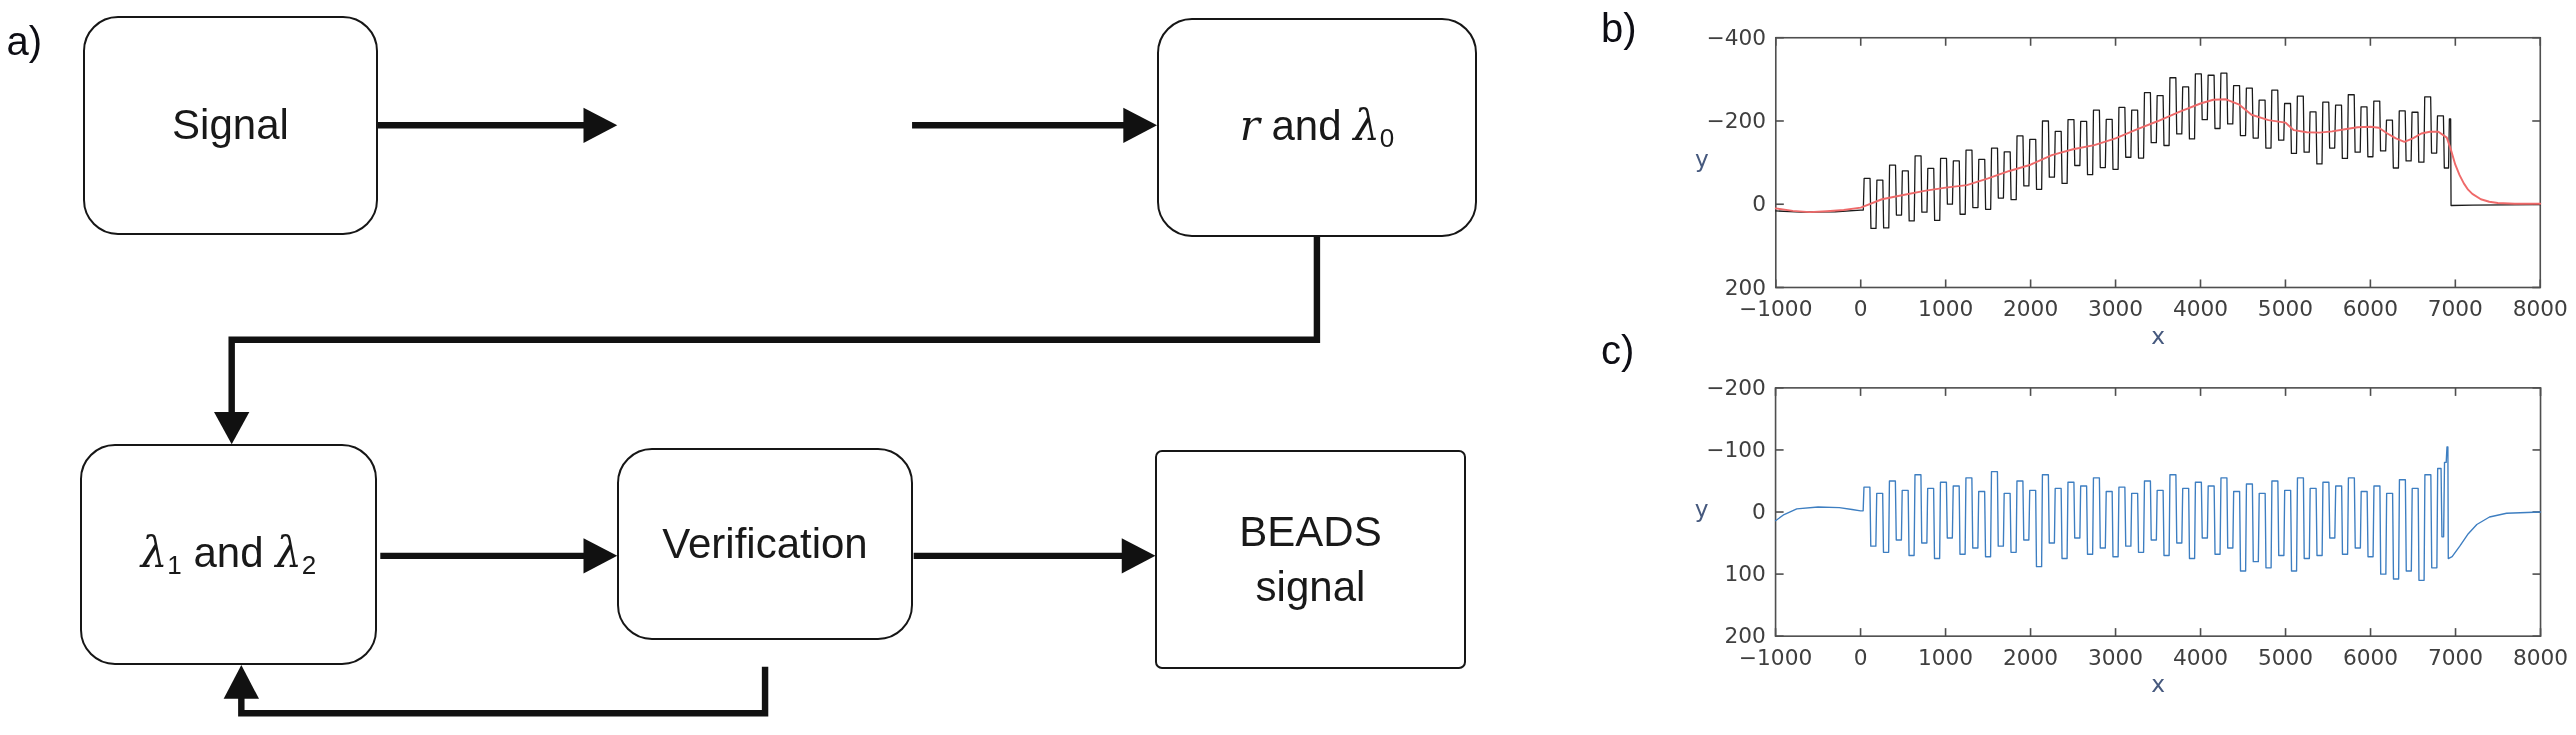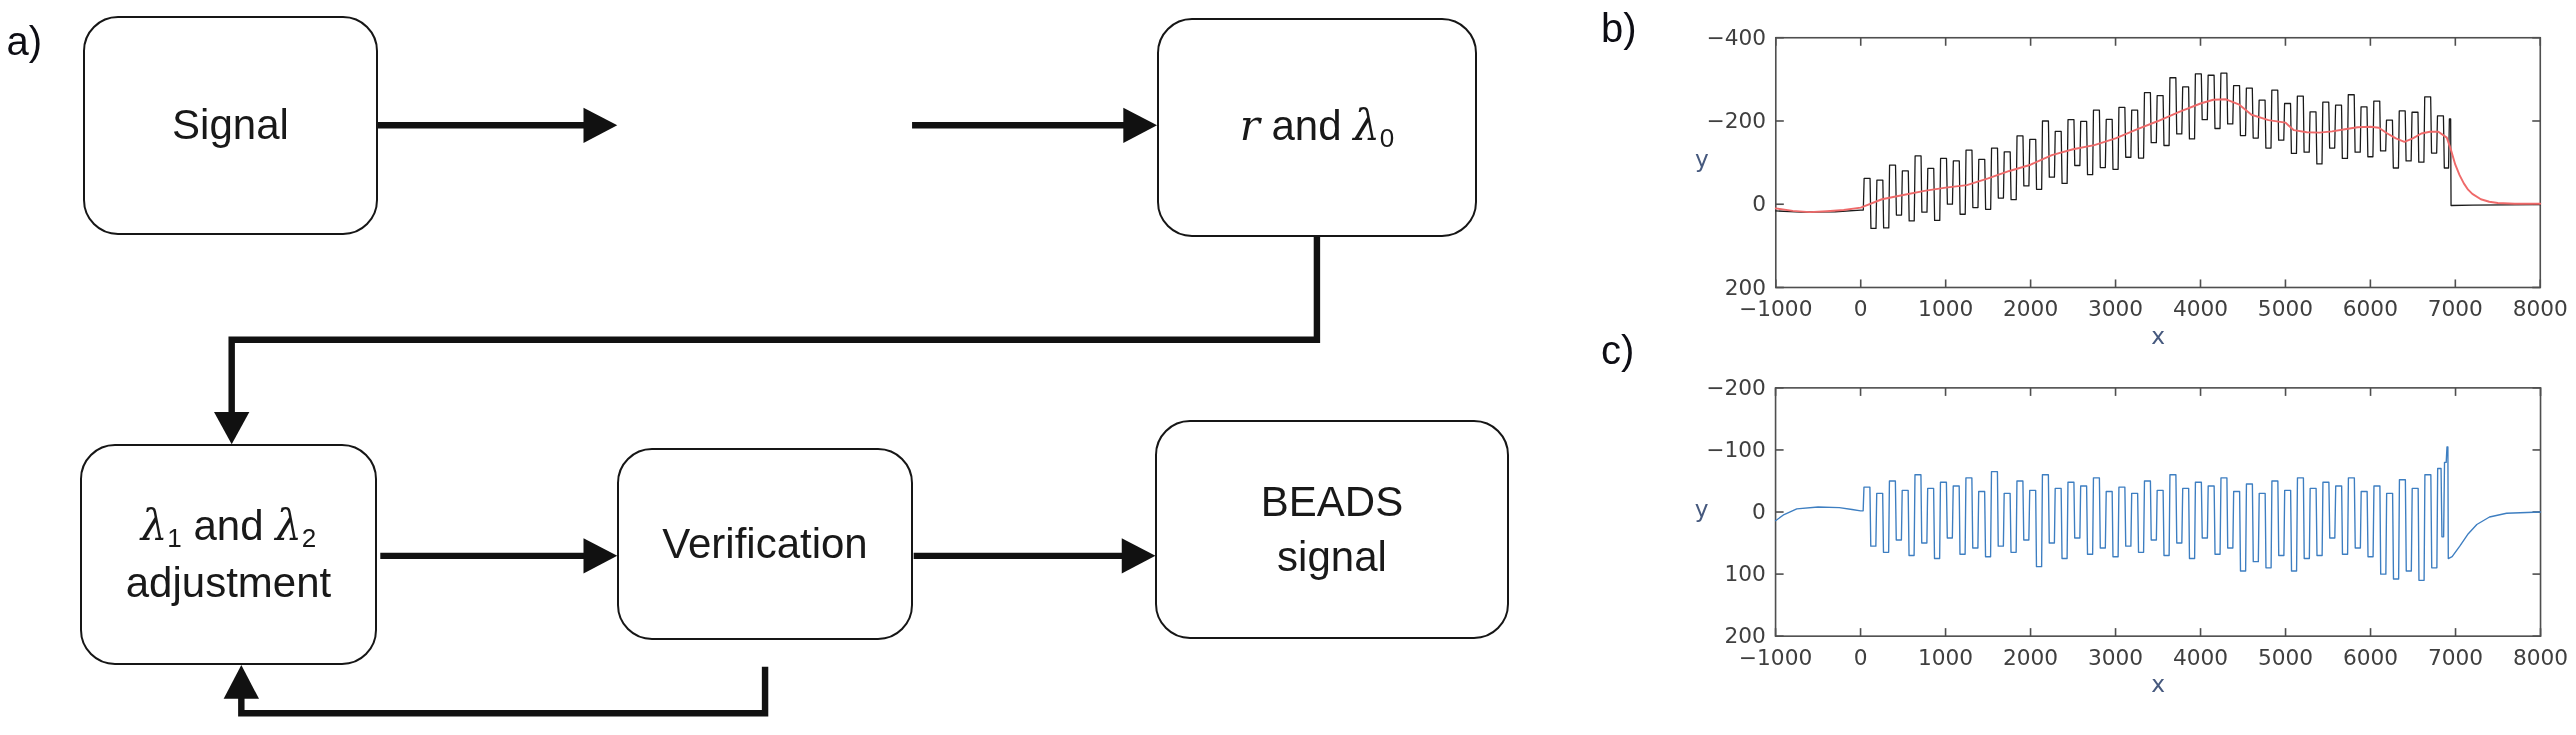--- a/index.html
+++ b/index.html
@@ -10,21 +10,21 @@
   .pl-b{left:1601px;top:6.4px;}
   .pl-c{left:1601px;top:328px;}
   .flow-box{position:absolute;box-sizing:border-box;background:#fff;border:2.4px solid #161616;
             border-radius:35px;display:flex;align-items:center;justify-content:center;
             text-align:center;font-size:42px;color:#191919;line-height:1.3;}
   .bx1{left:83px;top:16px;width:295px;height:219px;}
   .bx2{left:617px;top:16px;width:295px;height:217px;}
   .bx3{left:1157px;top:17.7px;width:320px;height:219px;}
   .bx4{left:80px;top:444px;width:297px;height:221px;}
   .bx5{left:617px;top:448px;width:296px;height:192px;}
-  .bx6{left:1155px;top:420px;width:354px;height:219px;}
+  .bx6{left:1155px;top:450px;width:311px;height:219px;border-radius:7px;}
   .mvar{font-family:"DejaVu Serif",serif;font-style:italic;}
   .sub{font-size:0.62em;vertical-align:-0.28em;}
   .connectors{position:absolute;left:0;top:0;pointer-events:none;}
   .chart-svg{position:absolute;}
   #chart-b{left:1671px;top:0;}
   #chart-c{left:1671px;top:371px;}
   .tick{font:27px "DejaVu Sans",sans-serif;fill:#3f3f3f;}
   .axl{font:29px "DejaVu Sans",sans-serif;fill:#46597e;}
 </style>
 </head>
@@ -55,21 +55,21 @@
     </g>
   </svg>
 
   <div class="flow-box bx1">
       <span><span>Signal</span></span>
     </div>
   <div class="flow-box bx3">
       <span><span class="mvar">r</span><span> and </span><span class="mvar">λ</span><span class="sub">0</span><br></span>
     </div>
   <div class="flow-box bx4">
-      <span><span class="mvar">λ</span><span class="sub">1</span><span> and </span><span class="mvar">λ</span><span class="sub">2</span><br><span>adjustment</span></span>
+      <span><span class="mvar">λ</span><span class="sub">1</span><span> and </span><span class="mvar">λ</span><span class="sub">2</span><br></span>
     </div>
   <div class="flow-box bx5">
       <span><span>Verification</span></span>
     </div>
   <div class="flow-box bx6">
       <span><span>BEADS</span><br><span>signal</span></span>
     </div>
 
   <svg id="chart-b" class="chart-svg" width="905" height="371" viewBox="2080 0 1126 462">
       <rect x="2210" y="47" width="952" height="311" fill="none" stroke="#4f4f4f" stroke-width="2"></rect>

